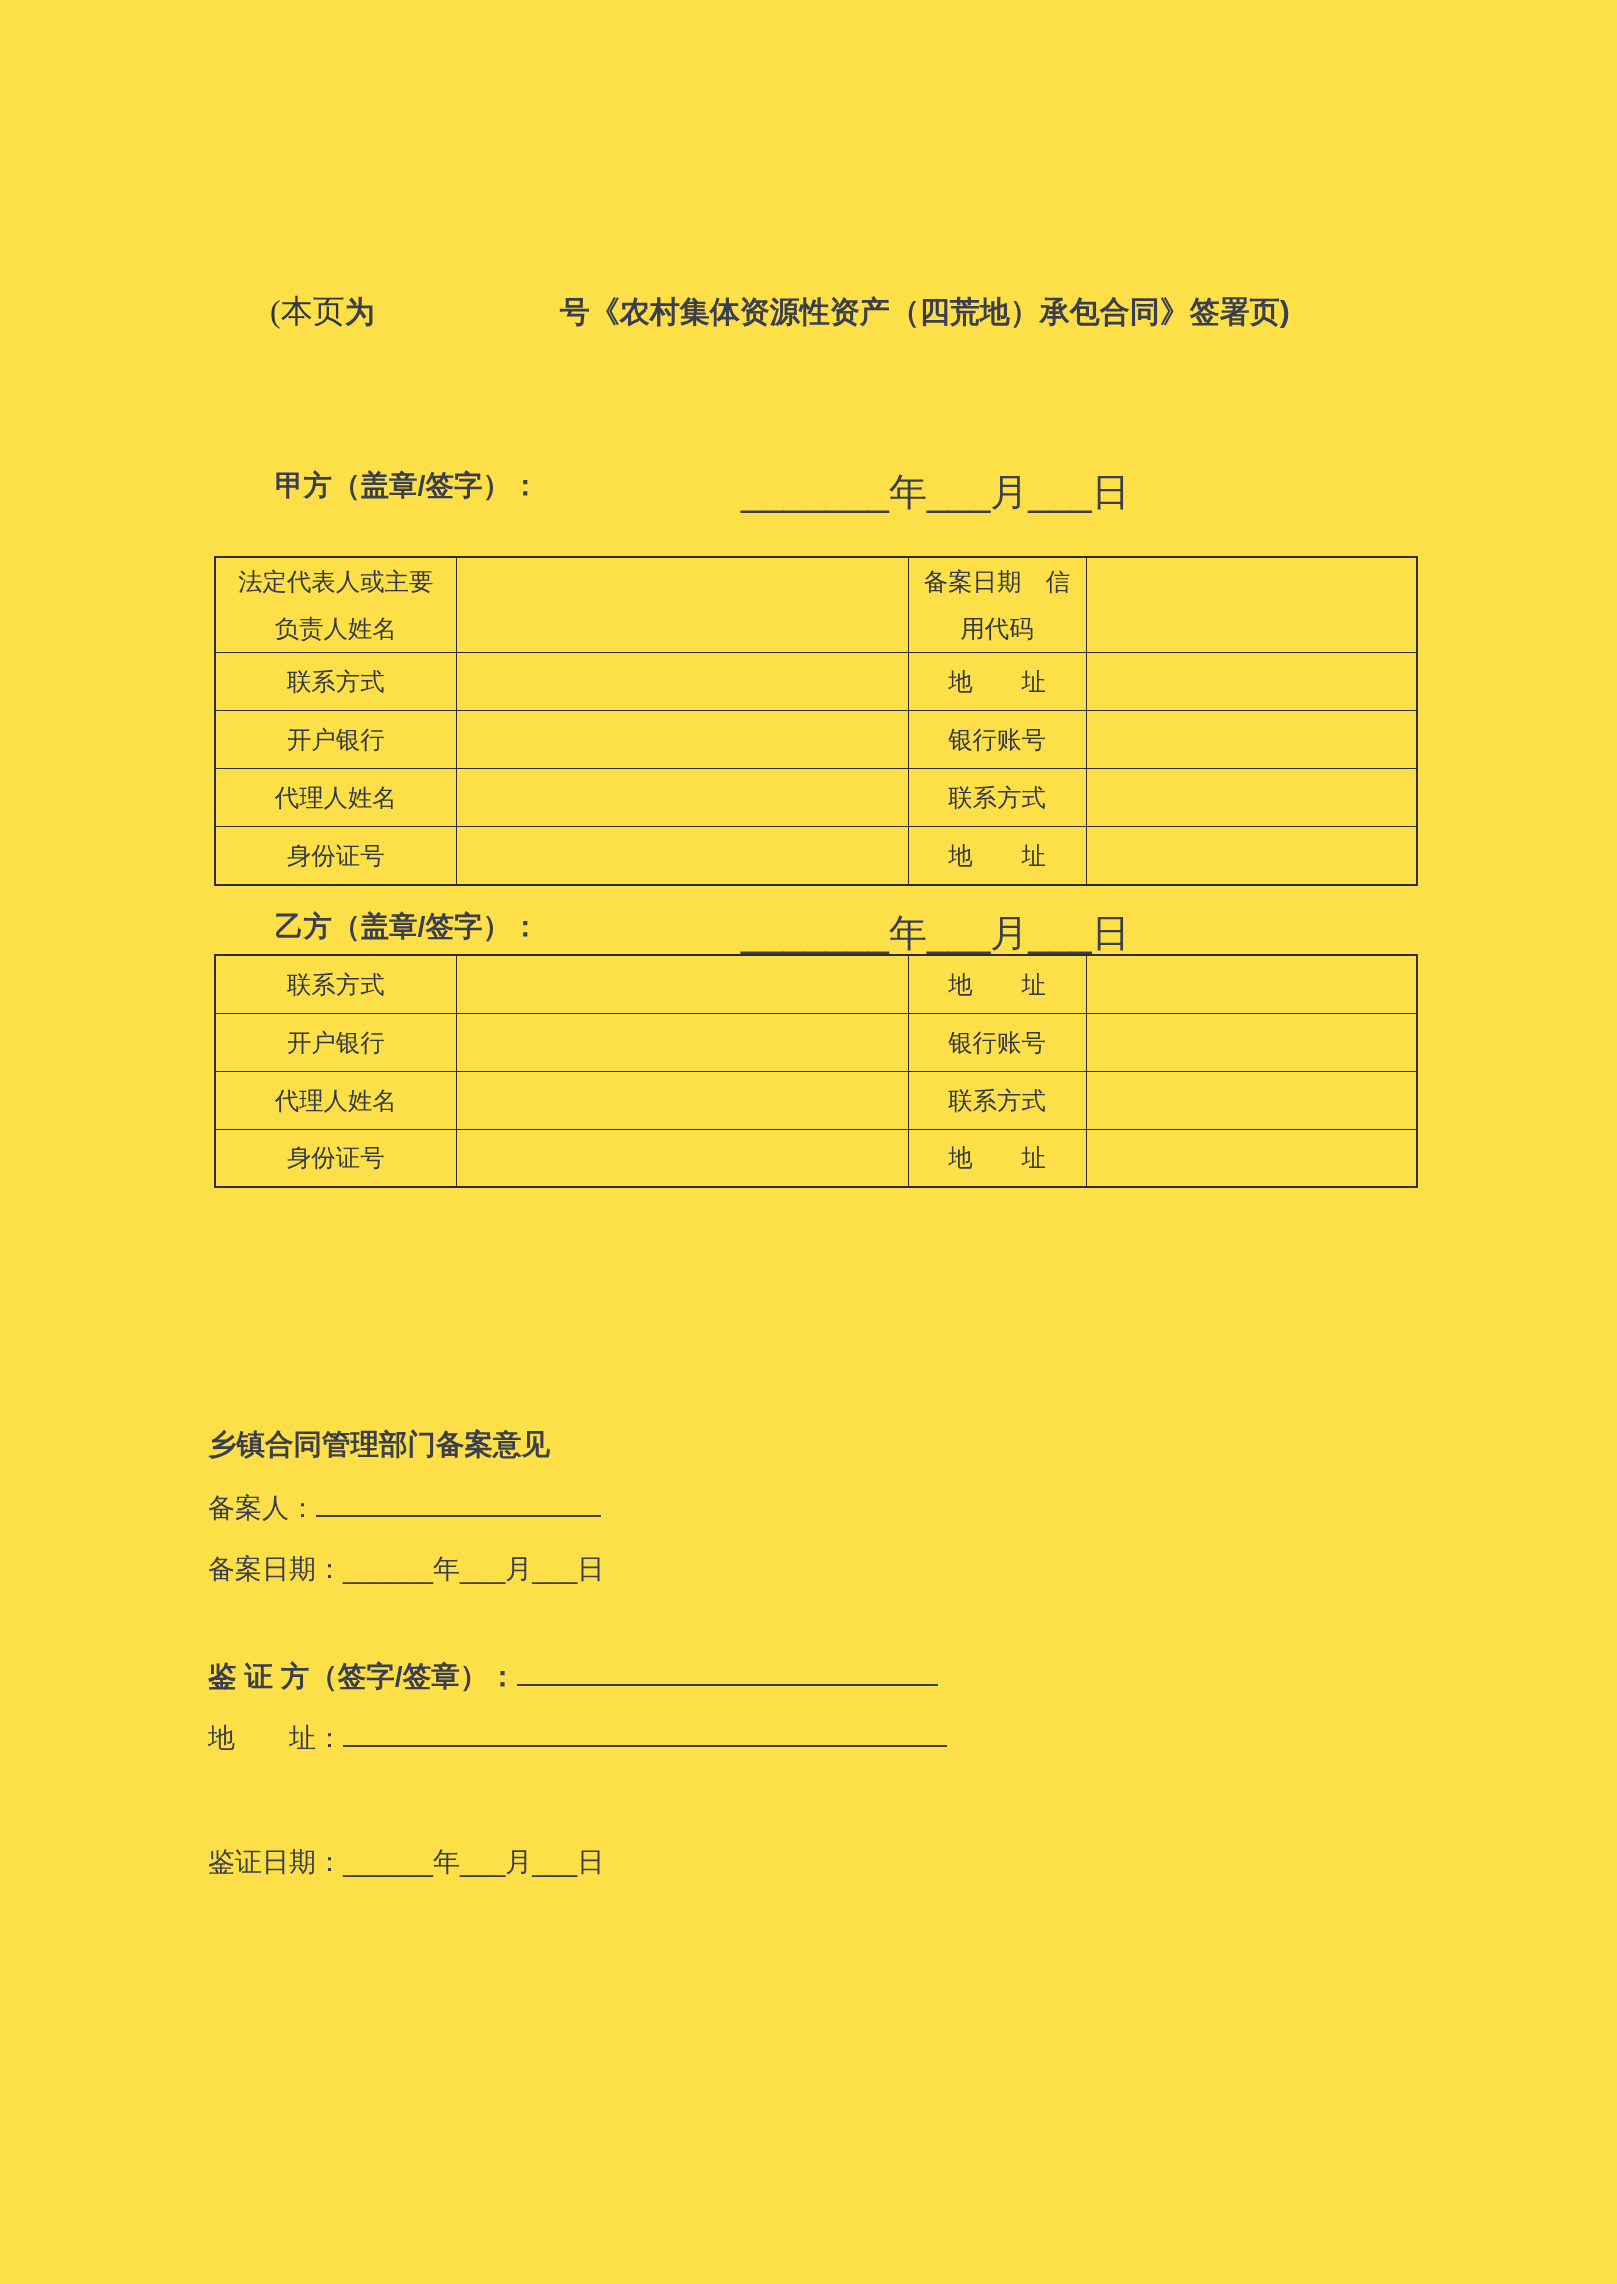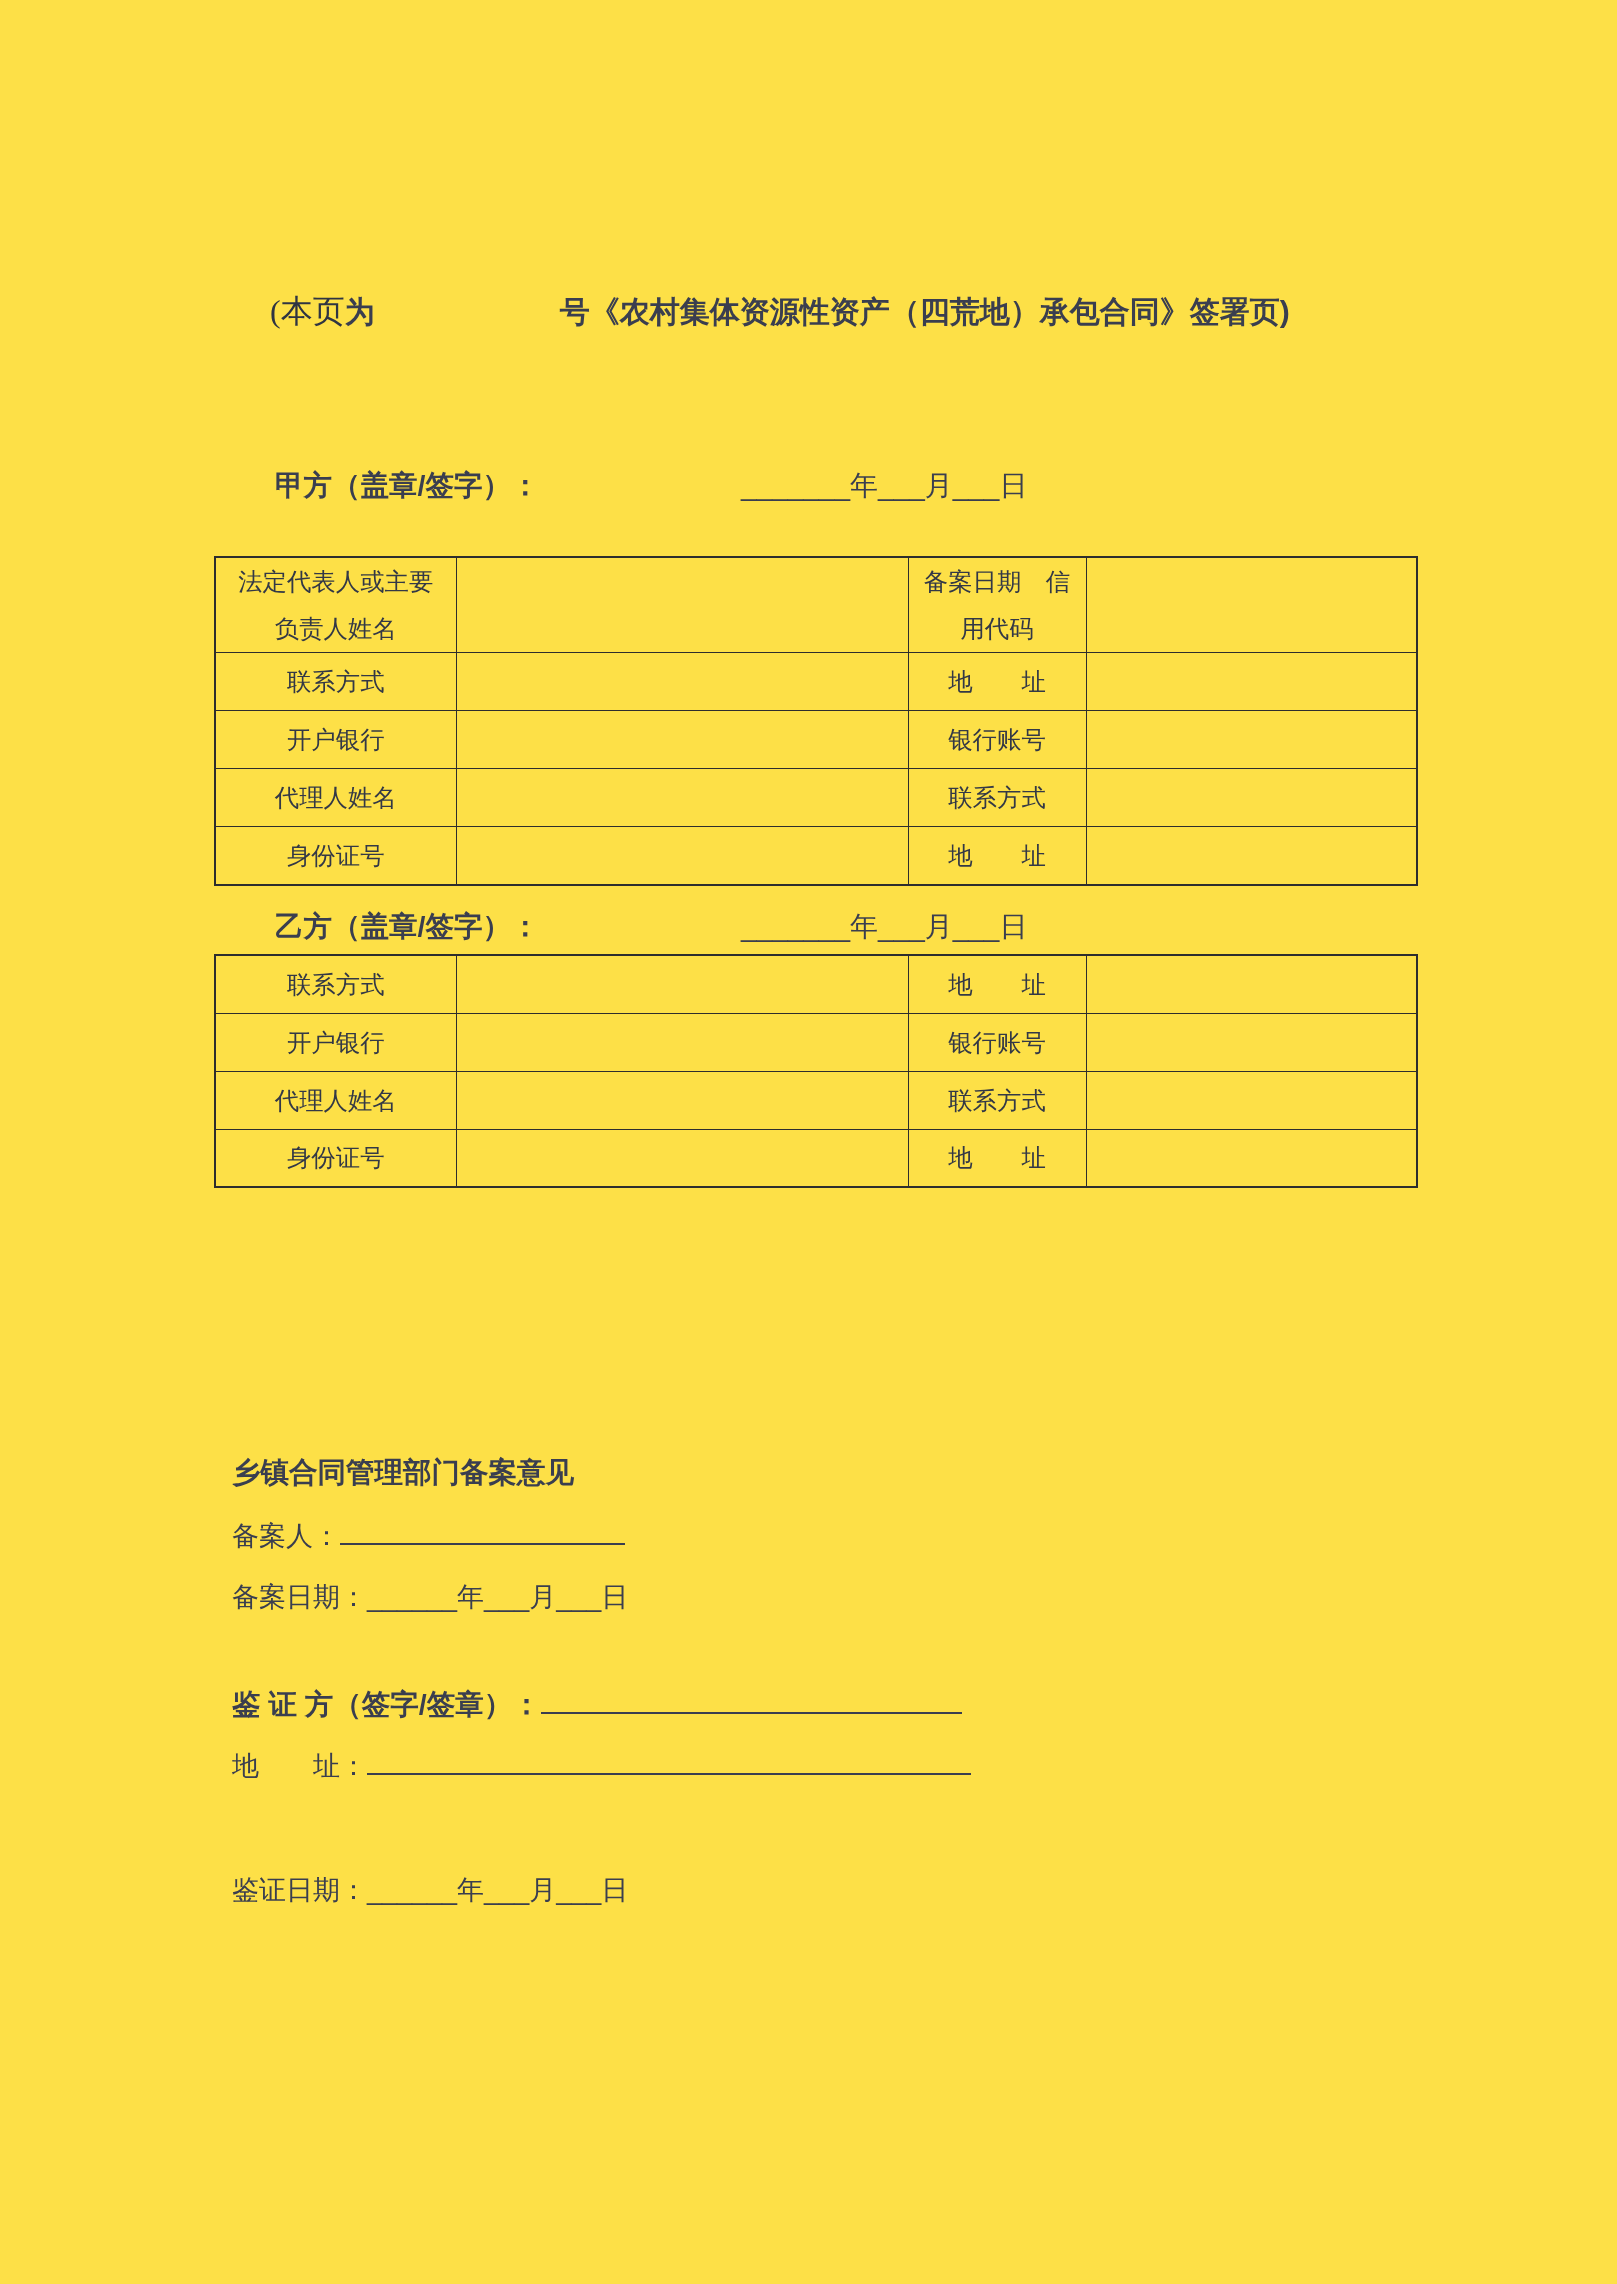--- a/index.html
+++ b/index.html
@@ -38,21 +38,21 @@
   .party-heading {
     position: absolute;
     left: 275px;
     font-size: 28.5px;
     font-weight: 700;
     white-space: nowrap;
   }
   .heading-date {
     position: absolute;
     left: 741px;
-    font-size: 28px;
+    font-size: 38px;
     font-weight: 500;
     white-space: nowrap;
   }
 
   
   .form-table {
     position: absolute;
     left: 214px;
     width: 1202px;
     border-collapse: collapse;
@@ -73,25 +73,24 @@
     padding: 0 6.8px;
     overflow: hidden;
   }
   tr.r-tall-2 { height: 95px; }
   tr.r-tall-3 { height: 160px; }
   tr.r-std { height: 58px; }
 
   
   .line {
     position: absolute;
-    left: 232px;
+    left: 208px;
     font-size: 27px;
     font-weight: 500;
     white-space: nowrap;
-    margin-top: 28px;
   }
   .section-heading {
     font-size: 28.5px;
     font-weight: 700;
   }
   .filing-heading   { top: 1426px; }
   .filing-person    { top: 1490px; text-align: right; }
   .filing-date      { top: 1551px; }
   .witness-heading  { top: 1658px; }
   .witness-address  { top: 1720px; }

